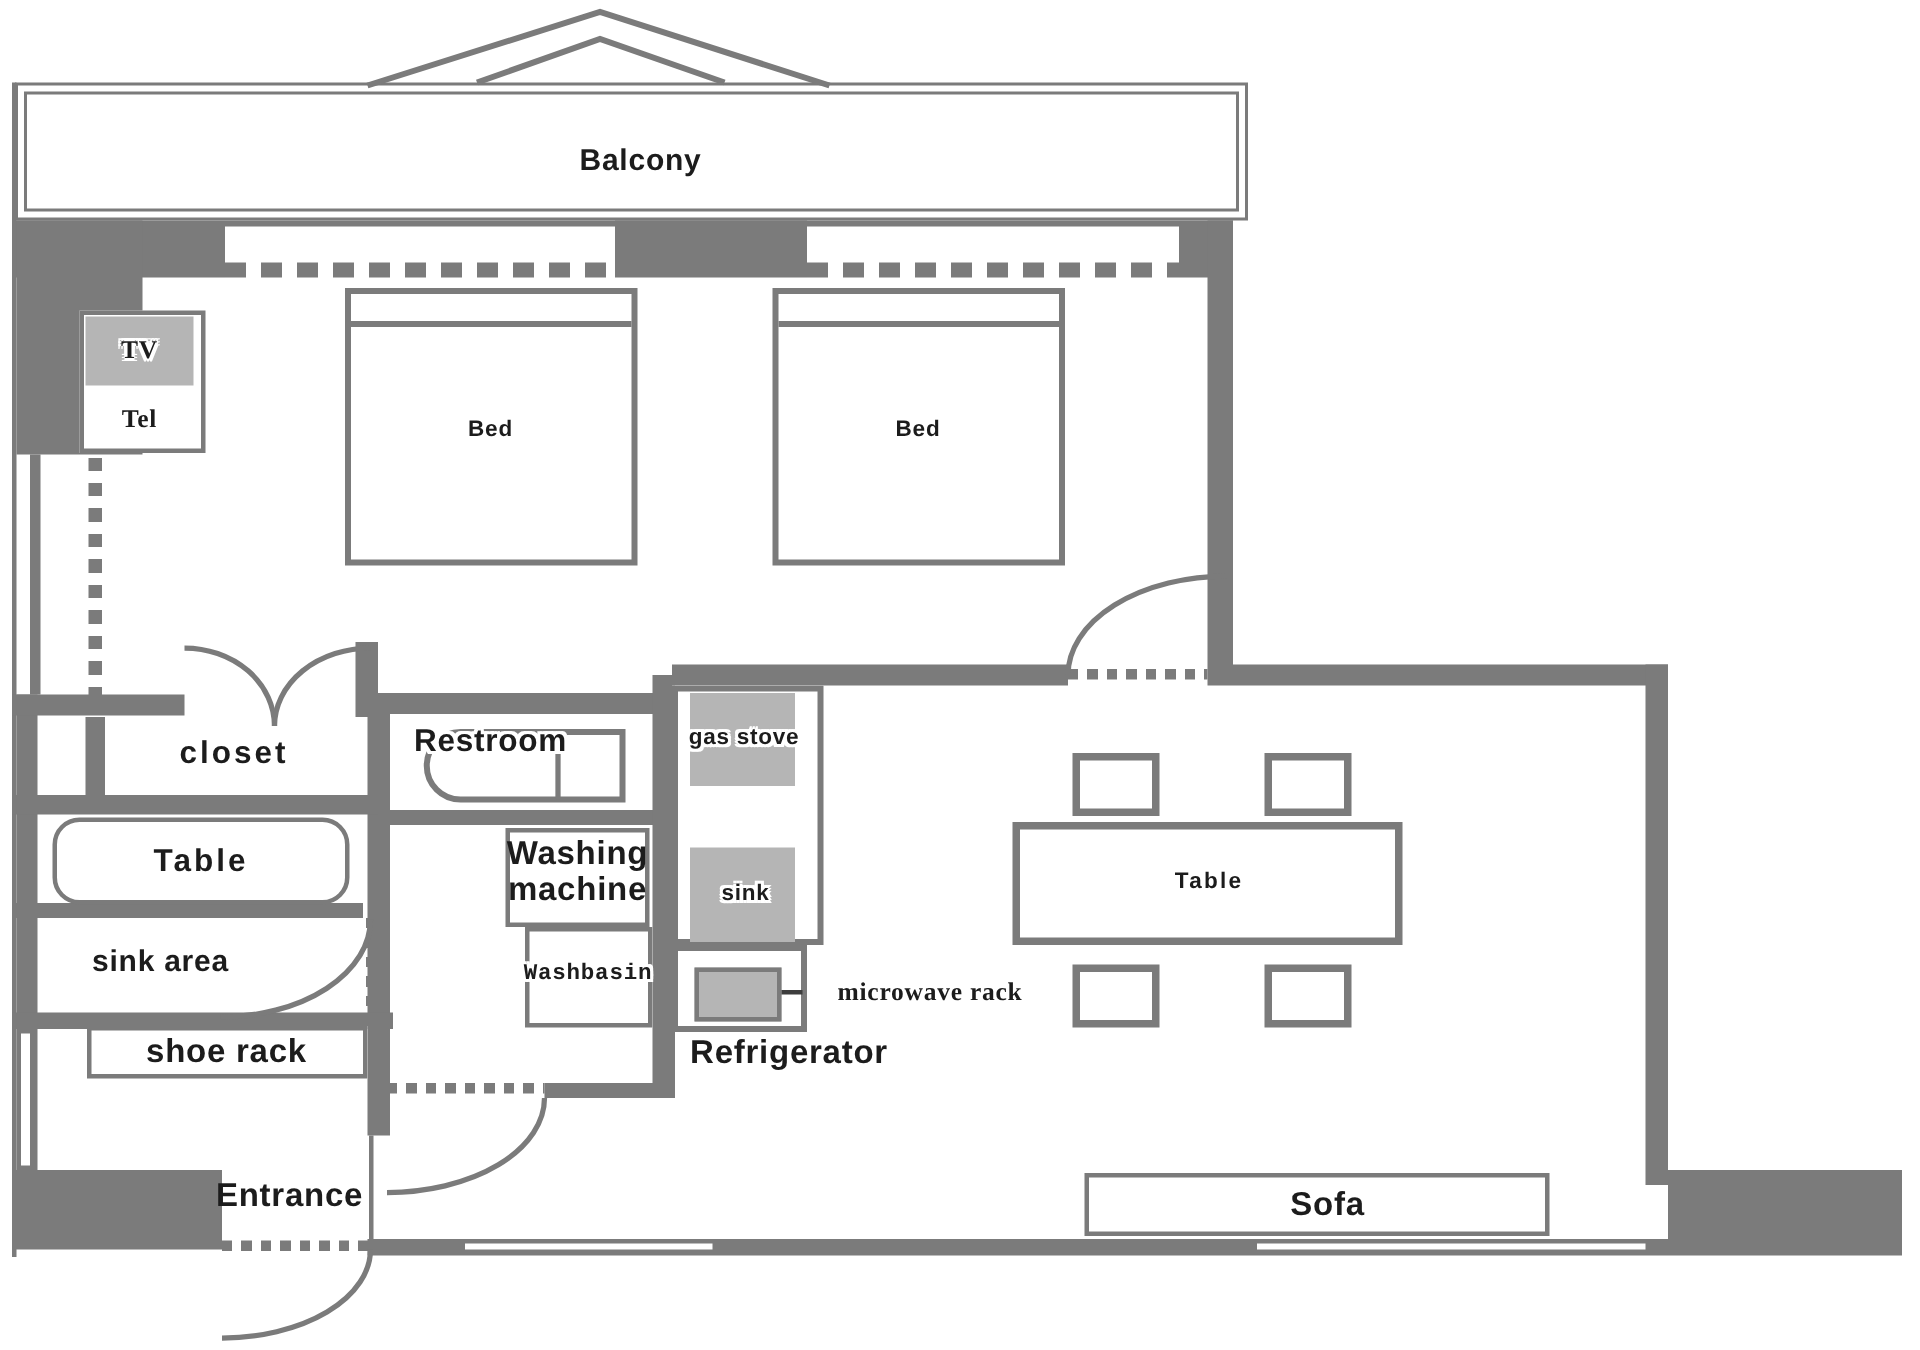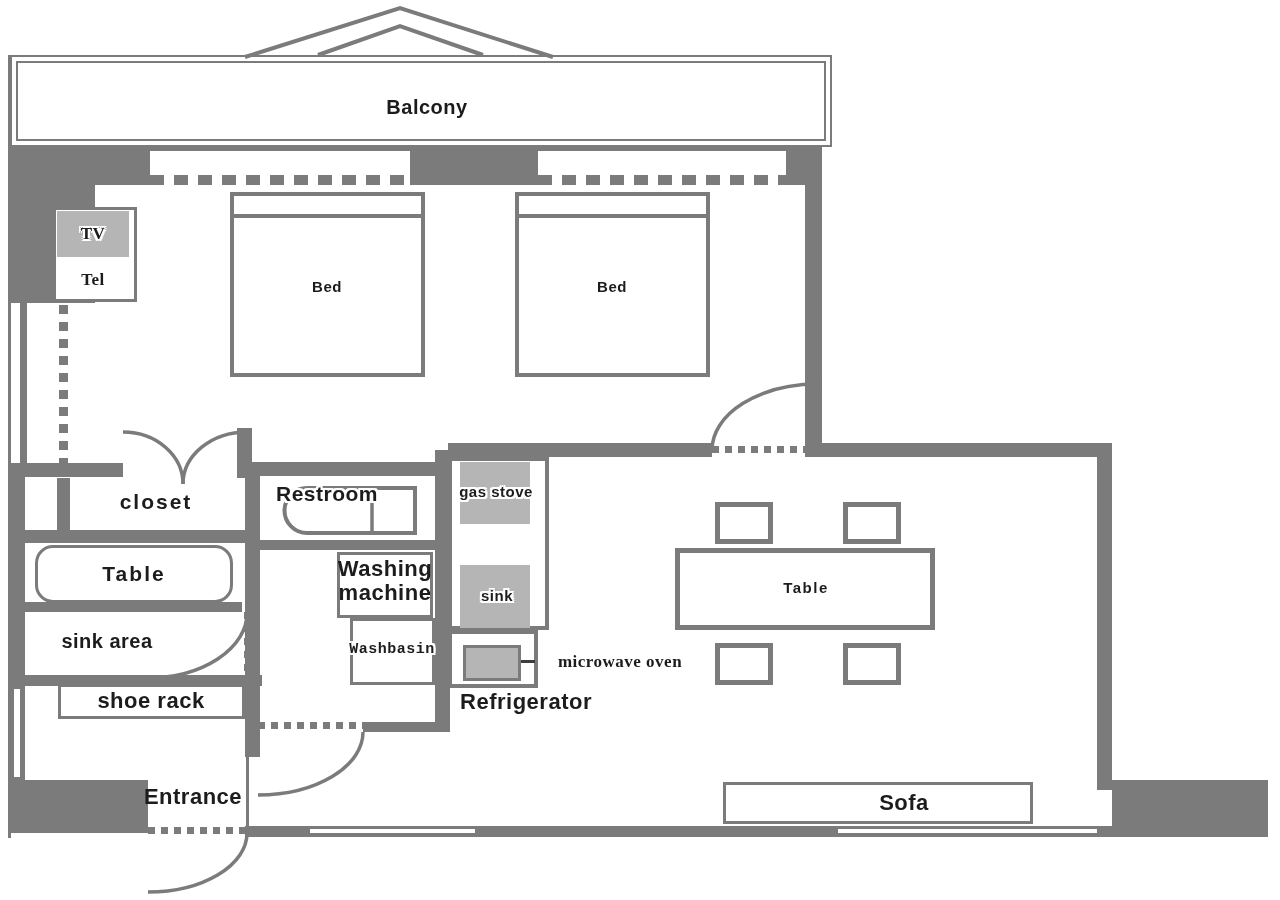--- a/index.html
+++ b/index.html
@@ -147,18 +147,18 @@
   <div class="lbl f20" style="left:107px;top:641px;">sink area</div>
   <div class="lbl f18" style="left:385px;top:581px;">
     <span>Washing</span><br>
     <span>machine</span>
   </div>
   <div class="lbl f19 halo" style="left:392px;top:650px;font-family:Liberation Mono, monospace;">Washbasin</div>
   <div class="lbl f18" style="left:151px;top:701px;text-align:center;">shoe rack</div>
   <div class="lbl f18" style="left:193px;top:797px;">Entrance</div>
   <div class="lbl f19 halo" style="left:496px;top:492px;">gas stove</div>
   <div class="lbl f19 halo" style="left:497px;top:596px;">sink</div>
-  <div class="lbl f17" style="left:620px;top:662px;">microwave oven</div>
+  <div class="lbl f17" style="left:620px;top:662px;">microwave rack</div>
   <div class="lbl f18" style="left:526px;top:702px;">Refrigerator</div>
   <div class="lbl f19" style="left:806px;top:588px;letter-spacing:1.5px;">Table</div>
-  <div class="lbl f18" style="left:904px;top:803px;">Sofa</div>
+  <div class="lbl f18" style="left:885px;top:803px;">Sofa</div>
 
 </div>
 
 </body></html>

